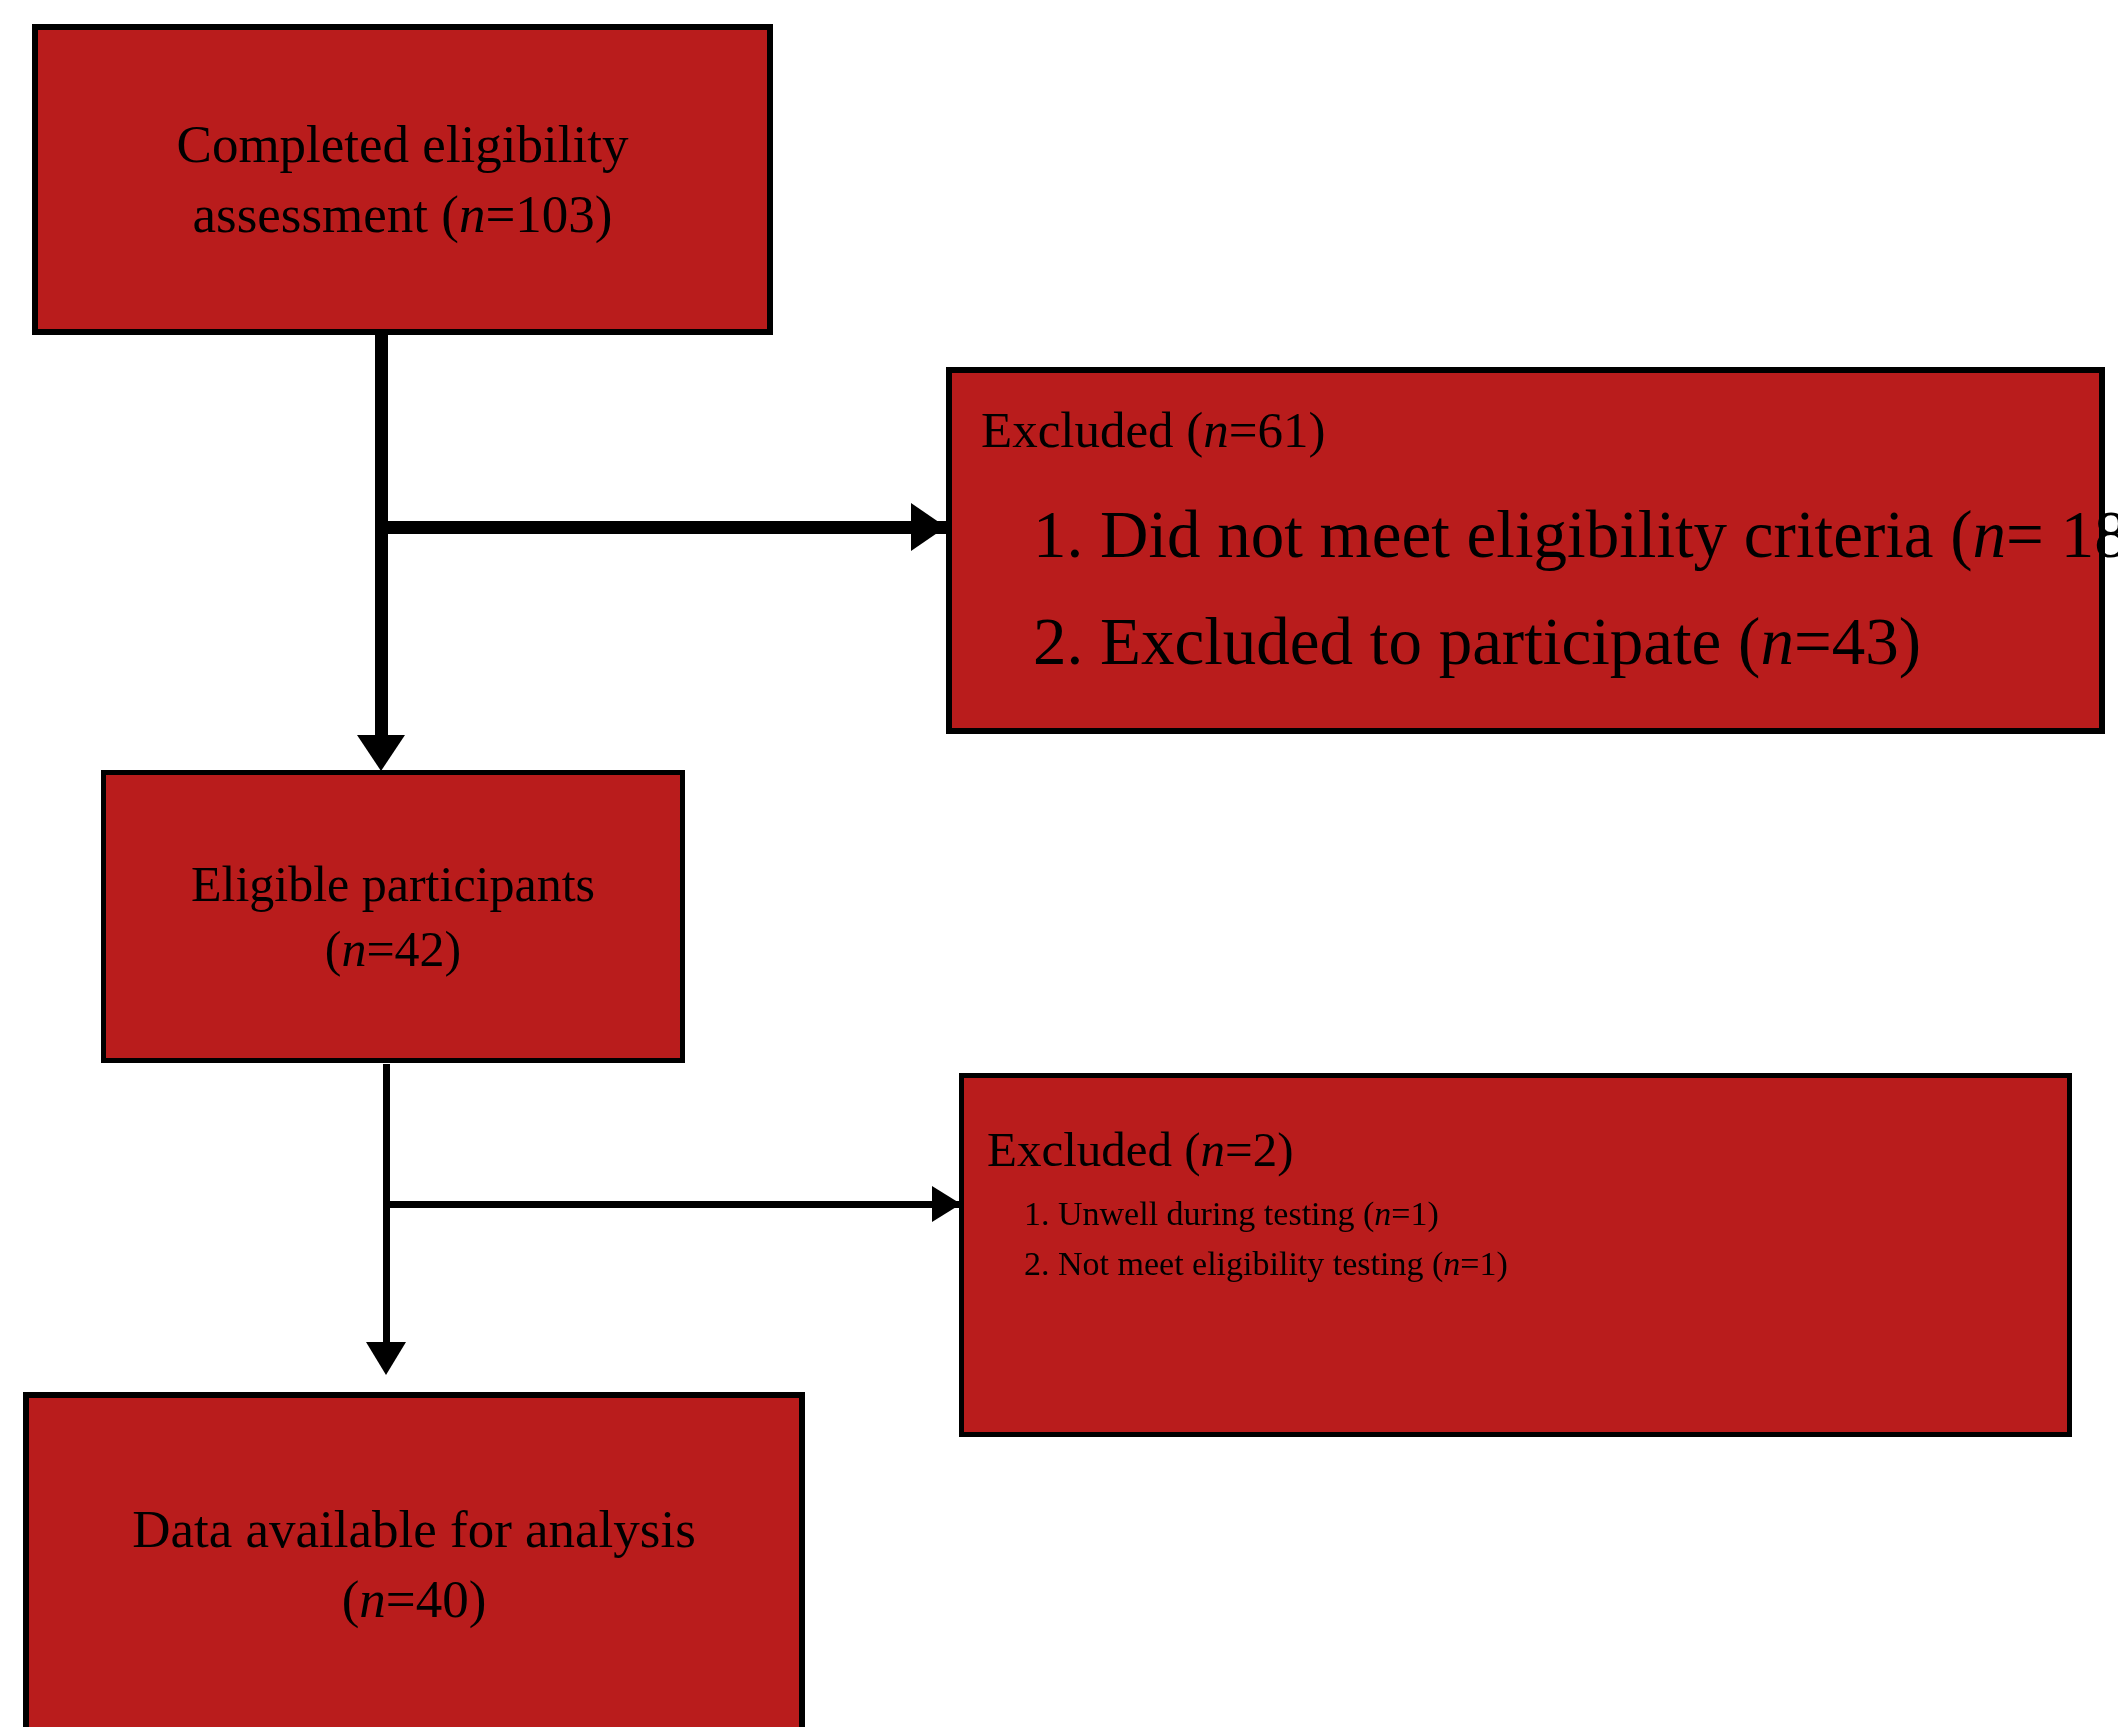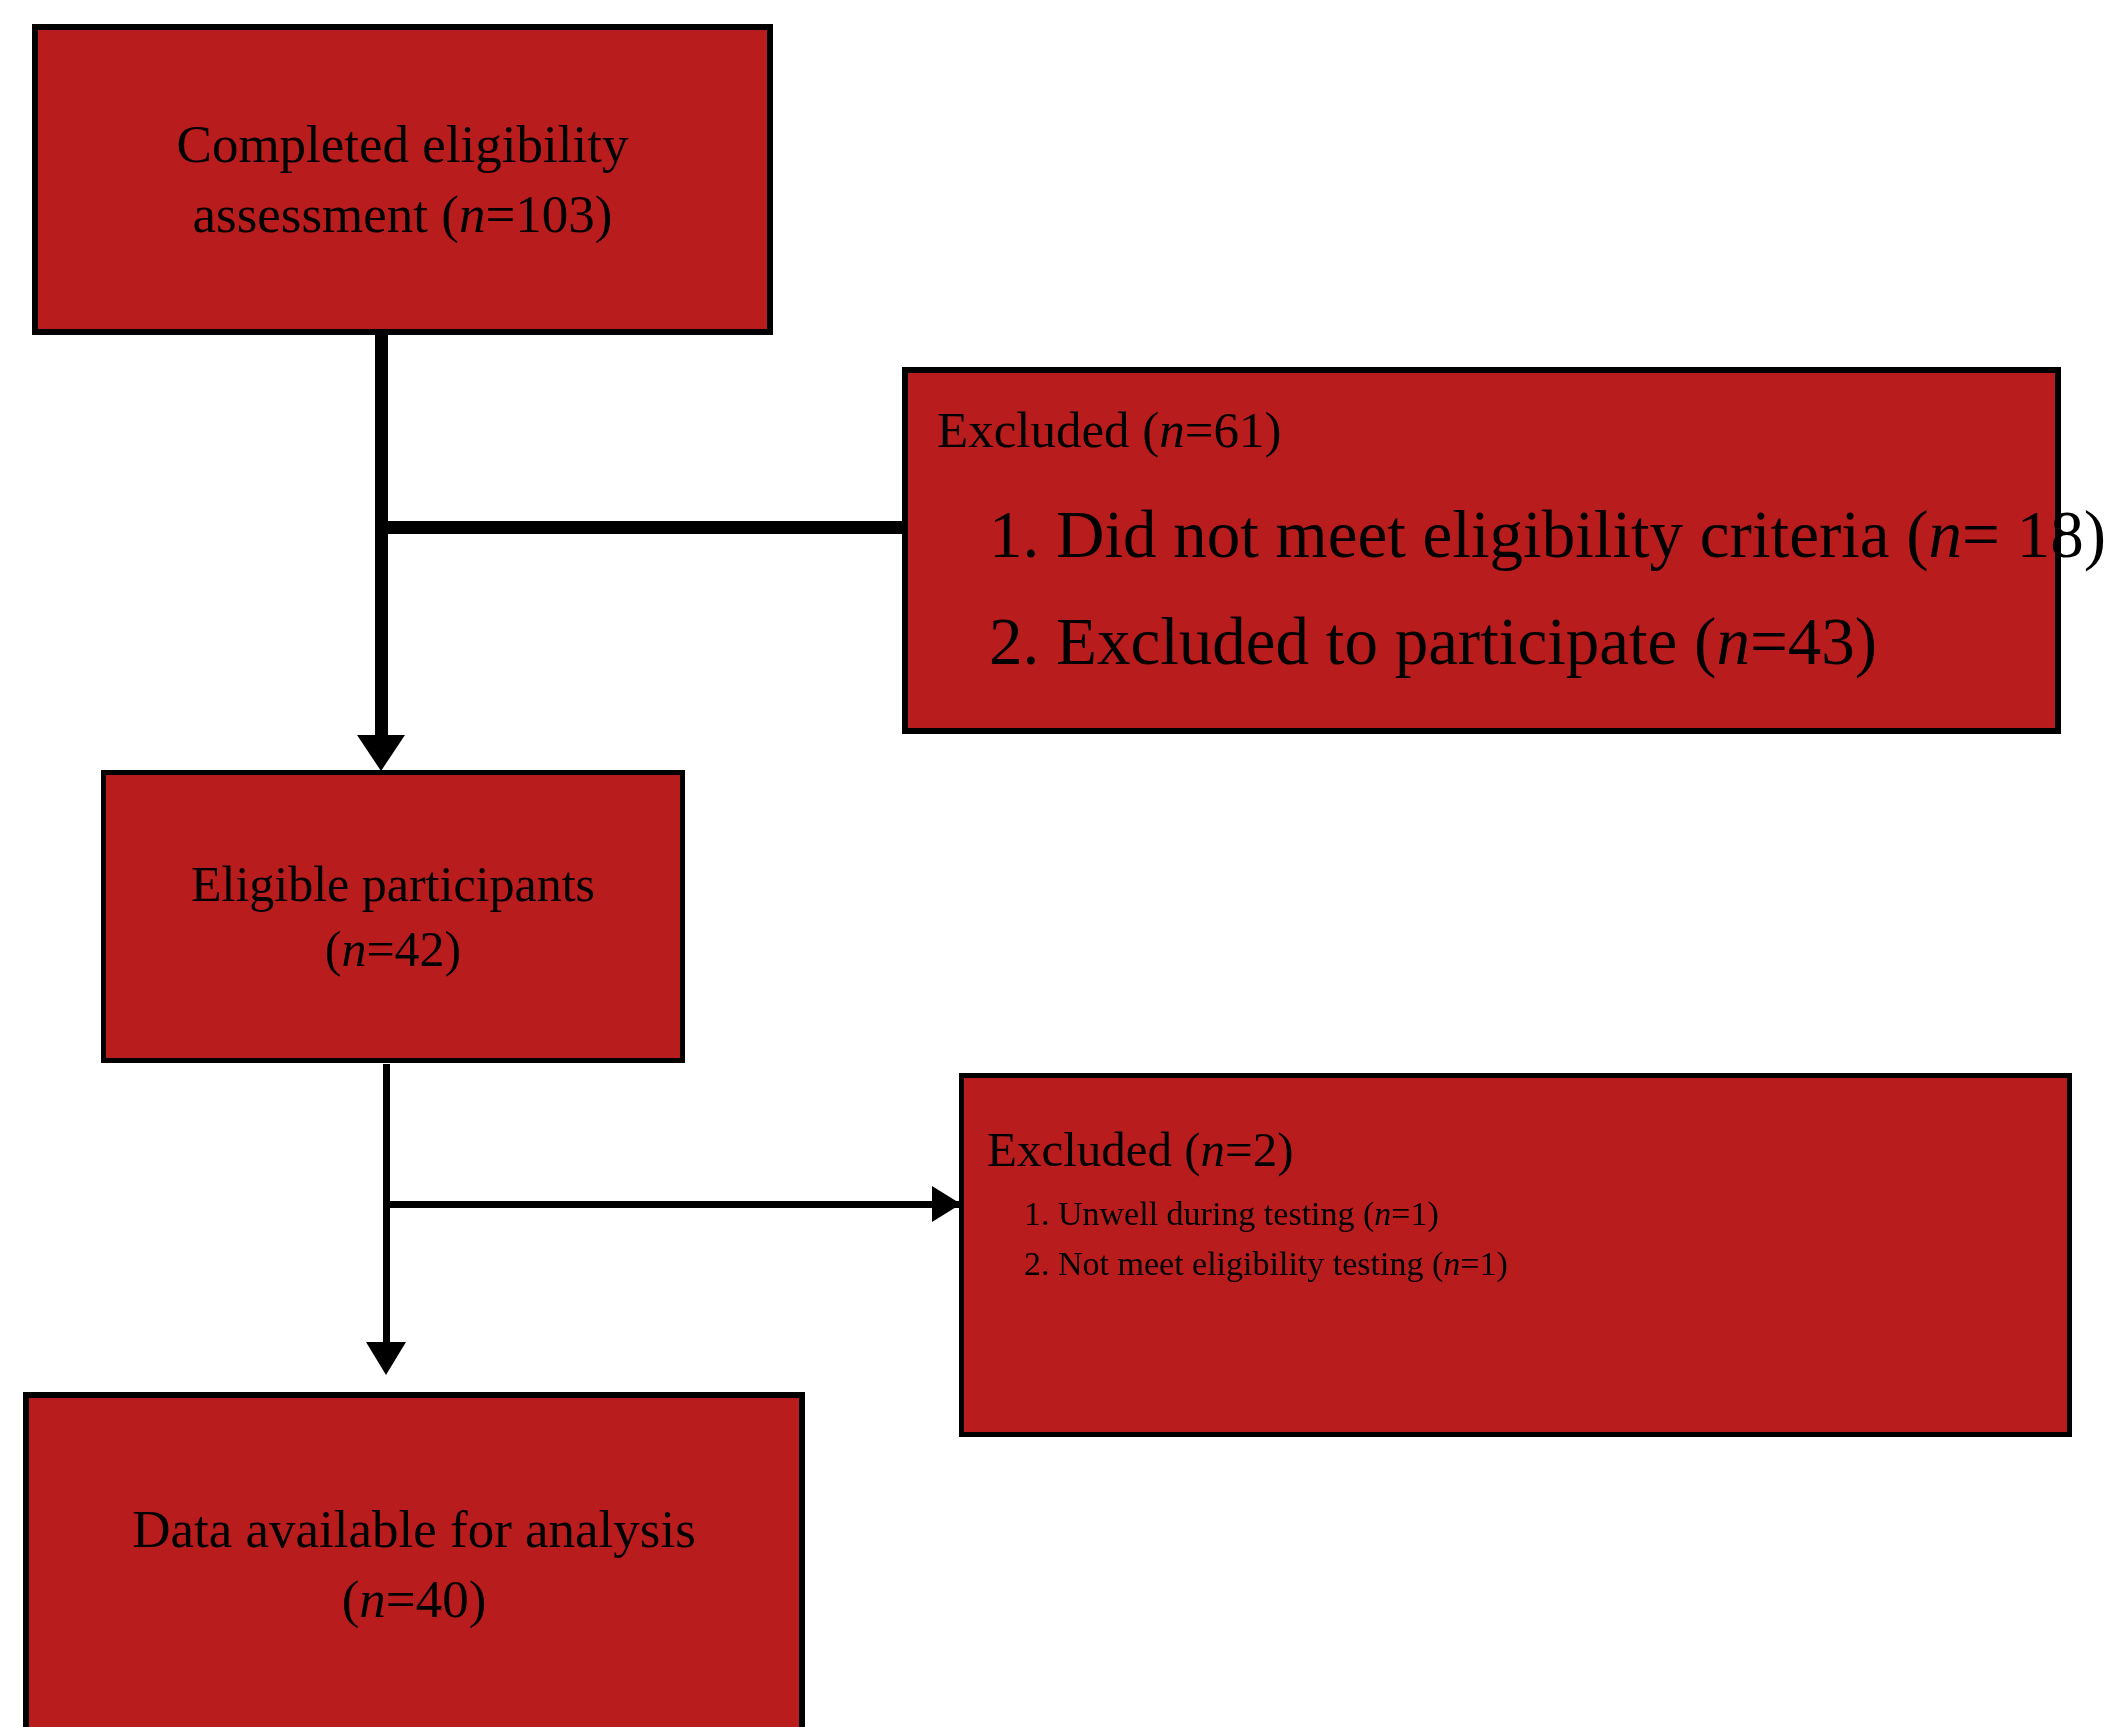--- a/index.html
+++ b/index.html
@@ -70,21 +70,21 @@
   }
   #box-analysis .line {
     font-size: 53px;
     line-height: 1.32;
     text-align: center;
     white-space: nowrap;
   }
 
   
   #box-excluded-1 {
-    left: 902px;
+    left: 946px;
     top: 367px;
     width: 1159px;
     height: 367px;
     padding: 32px 0 0 29px;
     justify-content: flex-start;
     border-width: 6.5px;
   }
   #box-excluded-1 .heading {
     font-size: 51px;
     line-height: 1.0;

